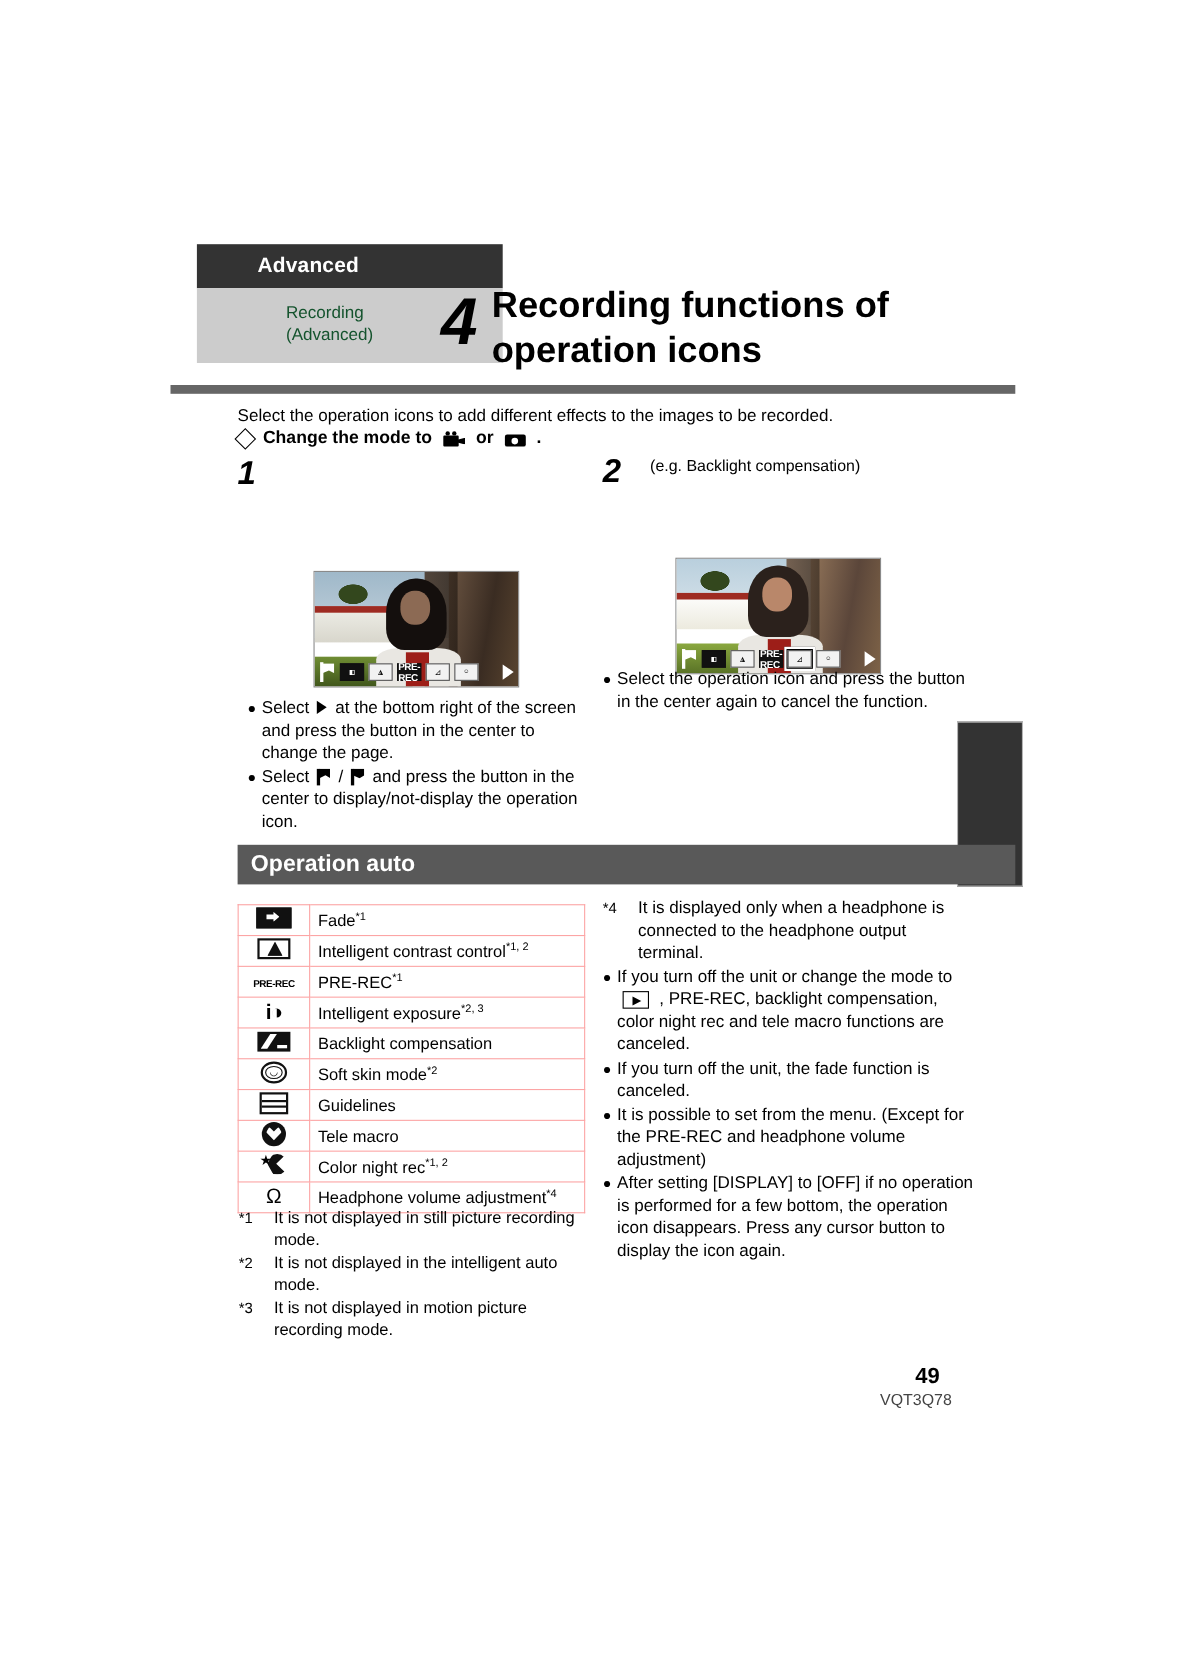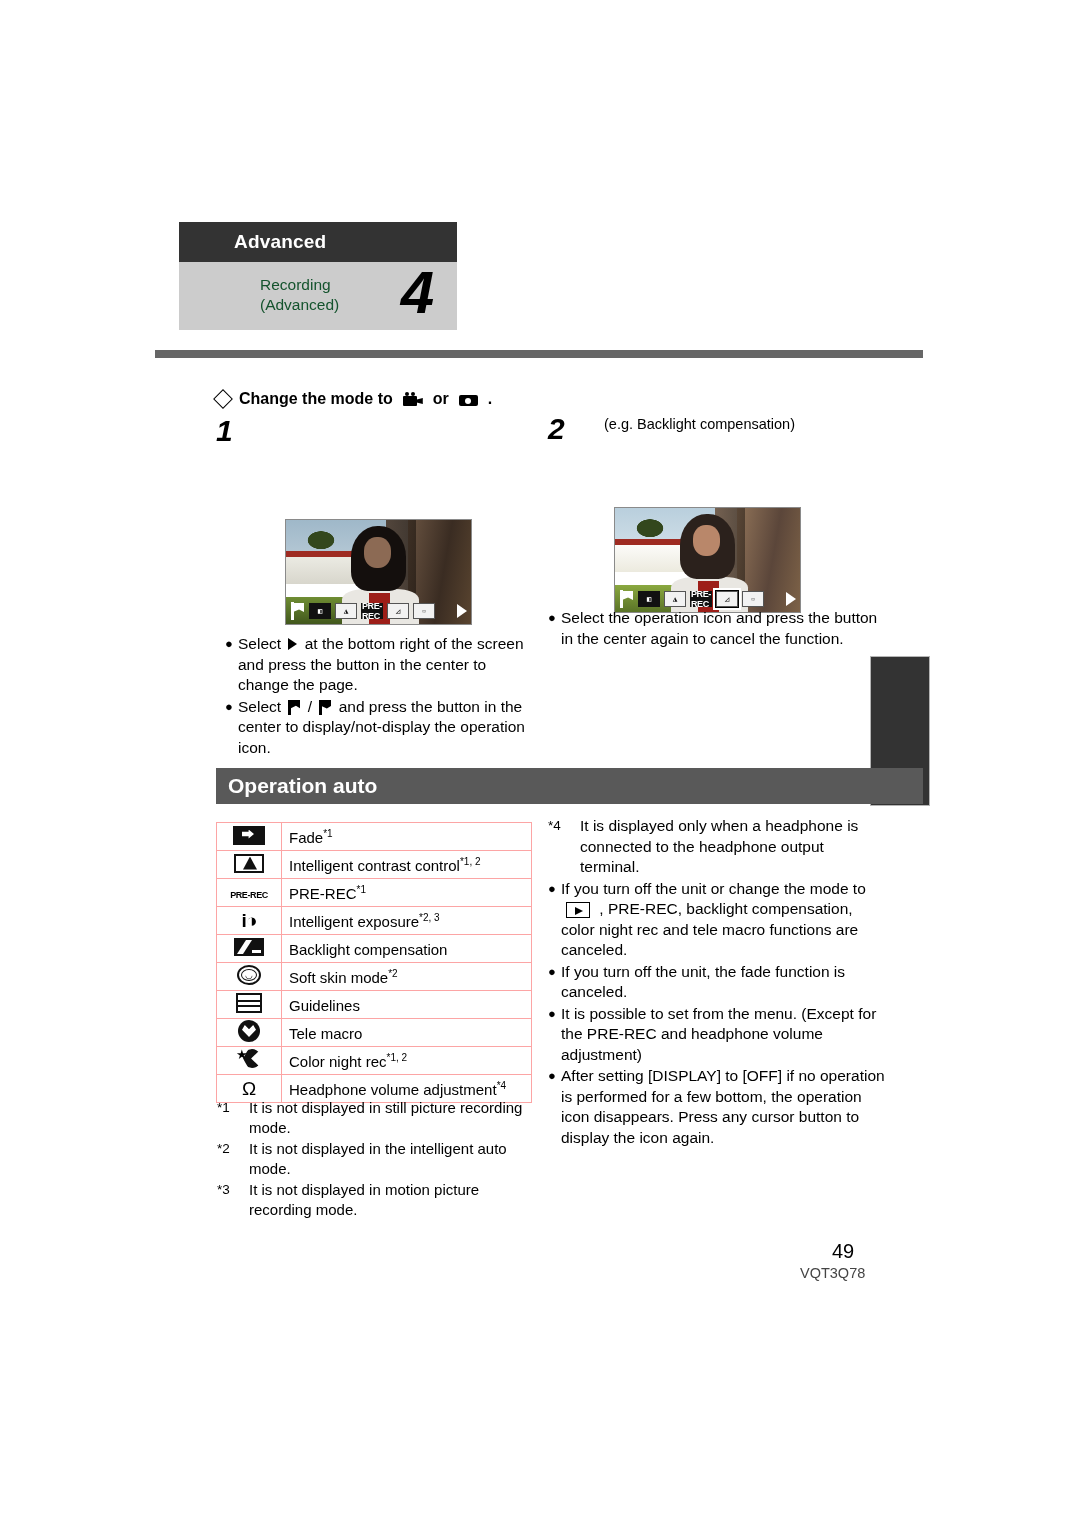--- a/index.html
+++ b/index.html
@@ -69,21 +69,21 @@
   .step-num{
     position:absolute;left:0;top:0;
     font-size:30px;font-weight:bold;font-style:italic;
     line-height:30px;
   }
   .step-text{
     margin-left:43px;
     font-size:17.5px;font-weight:bold;line-height:24.5px;
   }
   .step-eg{
-    margin-left:56px;font-size:14.5px;font-weight:normal;line-height:20px;
+    margin-left:43px;font-size:14.5px;font-weight:normal;line-height:20px;
   }
 
   #step1{left:216px;top:416px;width:330px;}
   #step2{left:548px;top:414px;width:340px;}
 
   
   .shot{position:absolute;border:1px solid #8a8a8a;overflow:hidden;}
   #shot1{left:285px;top:519px;width:185px;height:104px;}
   #shot2{left:614px;top:507px;width:185px;height:104px;}
 
@@ -233,43 +233,45 @@
   .g-head{font-size:19px;line-height:19px;}
 
   
   .footnotes{position:absolute;left:217px;top:1098px;width:320px;
     font-size:15px;line-height:20px;}
   .fn{display:flex;margin-bottom:1px;}
   .fn .mk{width:32px;flex:none;font-size:13.5px;}
   .fn .tx{flex:1;}
 
   
-  .pg-num{position:absolute;left:832px;top:1240px;font-size:20px;font-weight:normal;}
+  .pg-num{position:absolute;left:832px;top:1240px;font-size:20px;font-weight:bold;}
   .pg-code{position:absolute;left:800px;top:1265px;font-size:14.5px;color:#444;}
 </style>
 </head>
 <body>
 
 <div class="page">
 
   <div class="chapter-block">
     <div class="chapter-advanced">Advanced</div>
     <div class="chapter-body">
       <div class="chapter-sub">
         <div>Recording</div>
         <div>(Advanced)</div>
       </div>
       <div class="chapter-num">4</div>
     </div>
   </div>
 
+  <div class="chapter-title">Recording functions of operation icons</div>
   <div class="rule"></div>
 
   <div class="thumb-tab"></div>
 
+  <div class="intro">Select the operation icons to add different effects to the images to be recorded.</div>
   <div class="mode-line">
     <span class="diamond"></span>
     <span>Change the mode to</span>
     <span class="mini-cam">
         <span class="mini-camdot"></span>
       </span>
     <span>or</span>
     <span class="mini-still"></span>
     <span>.</span>
   </div>

